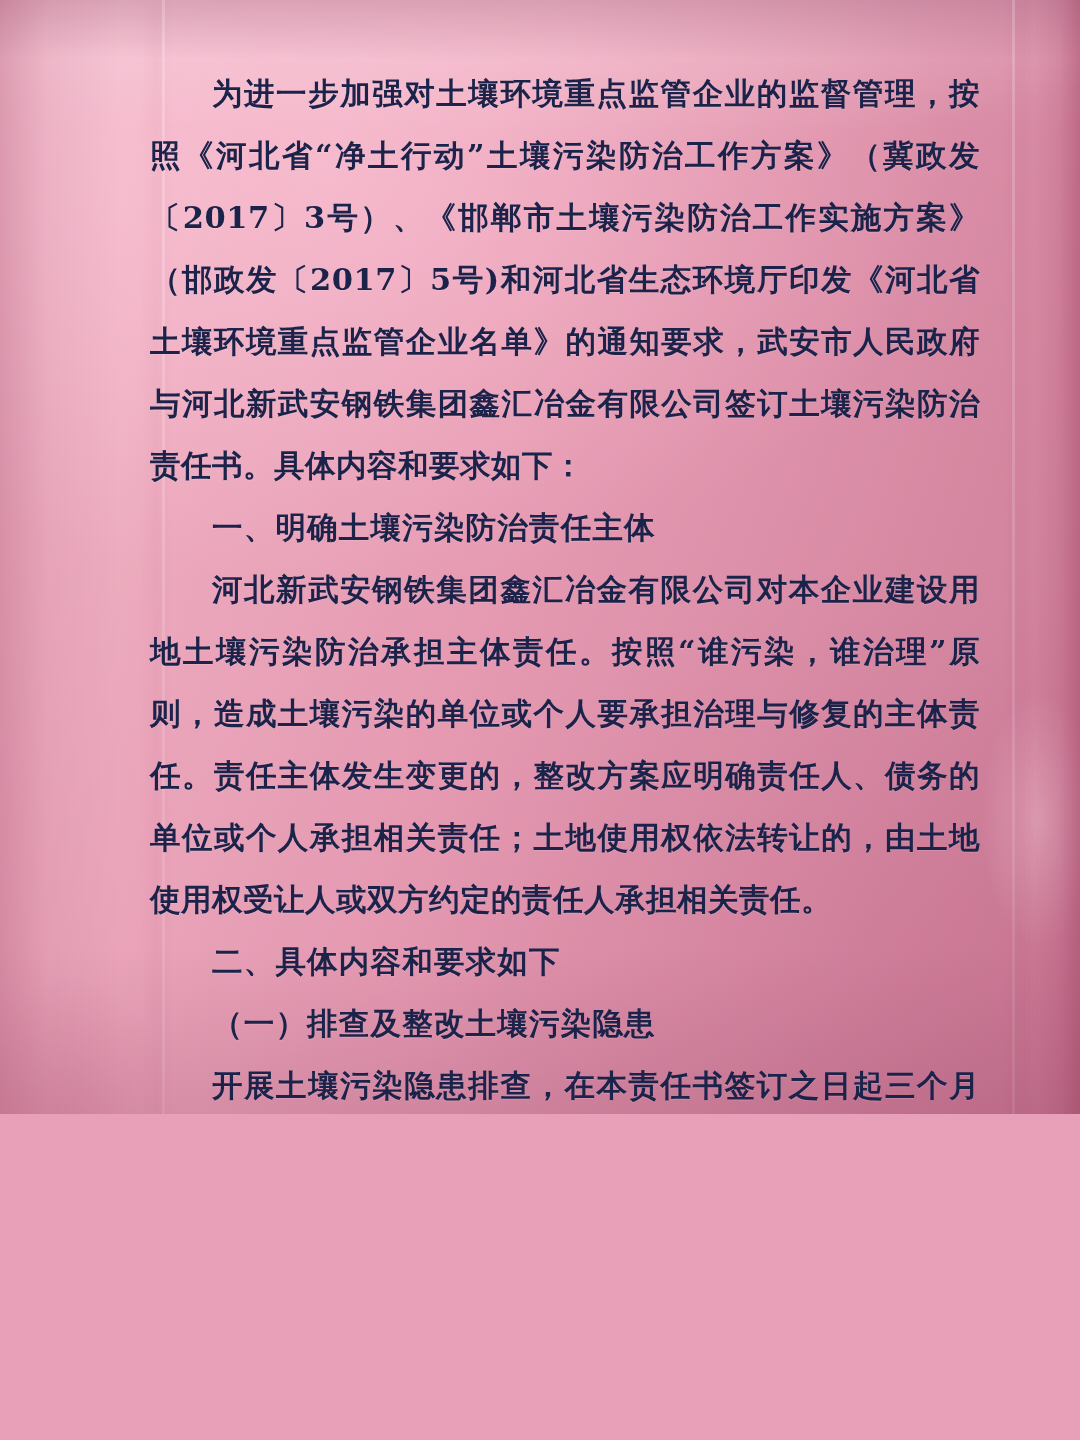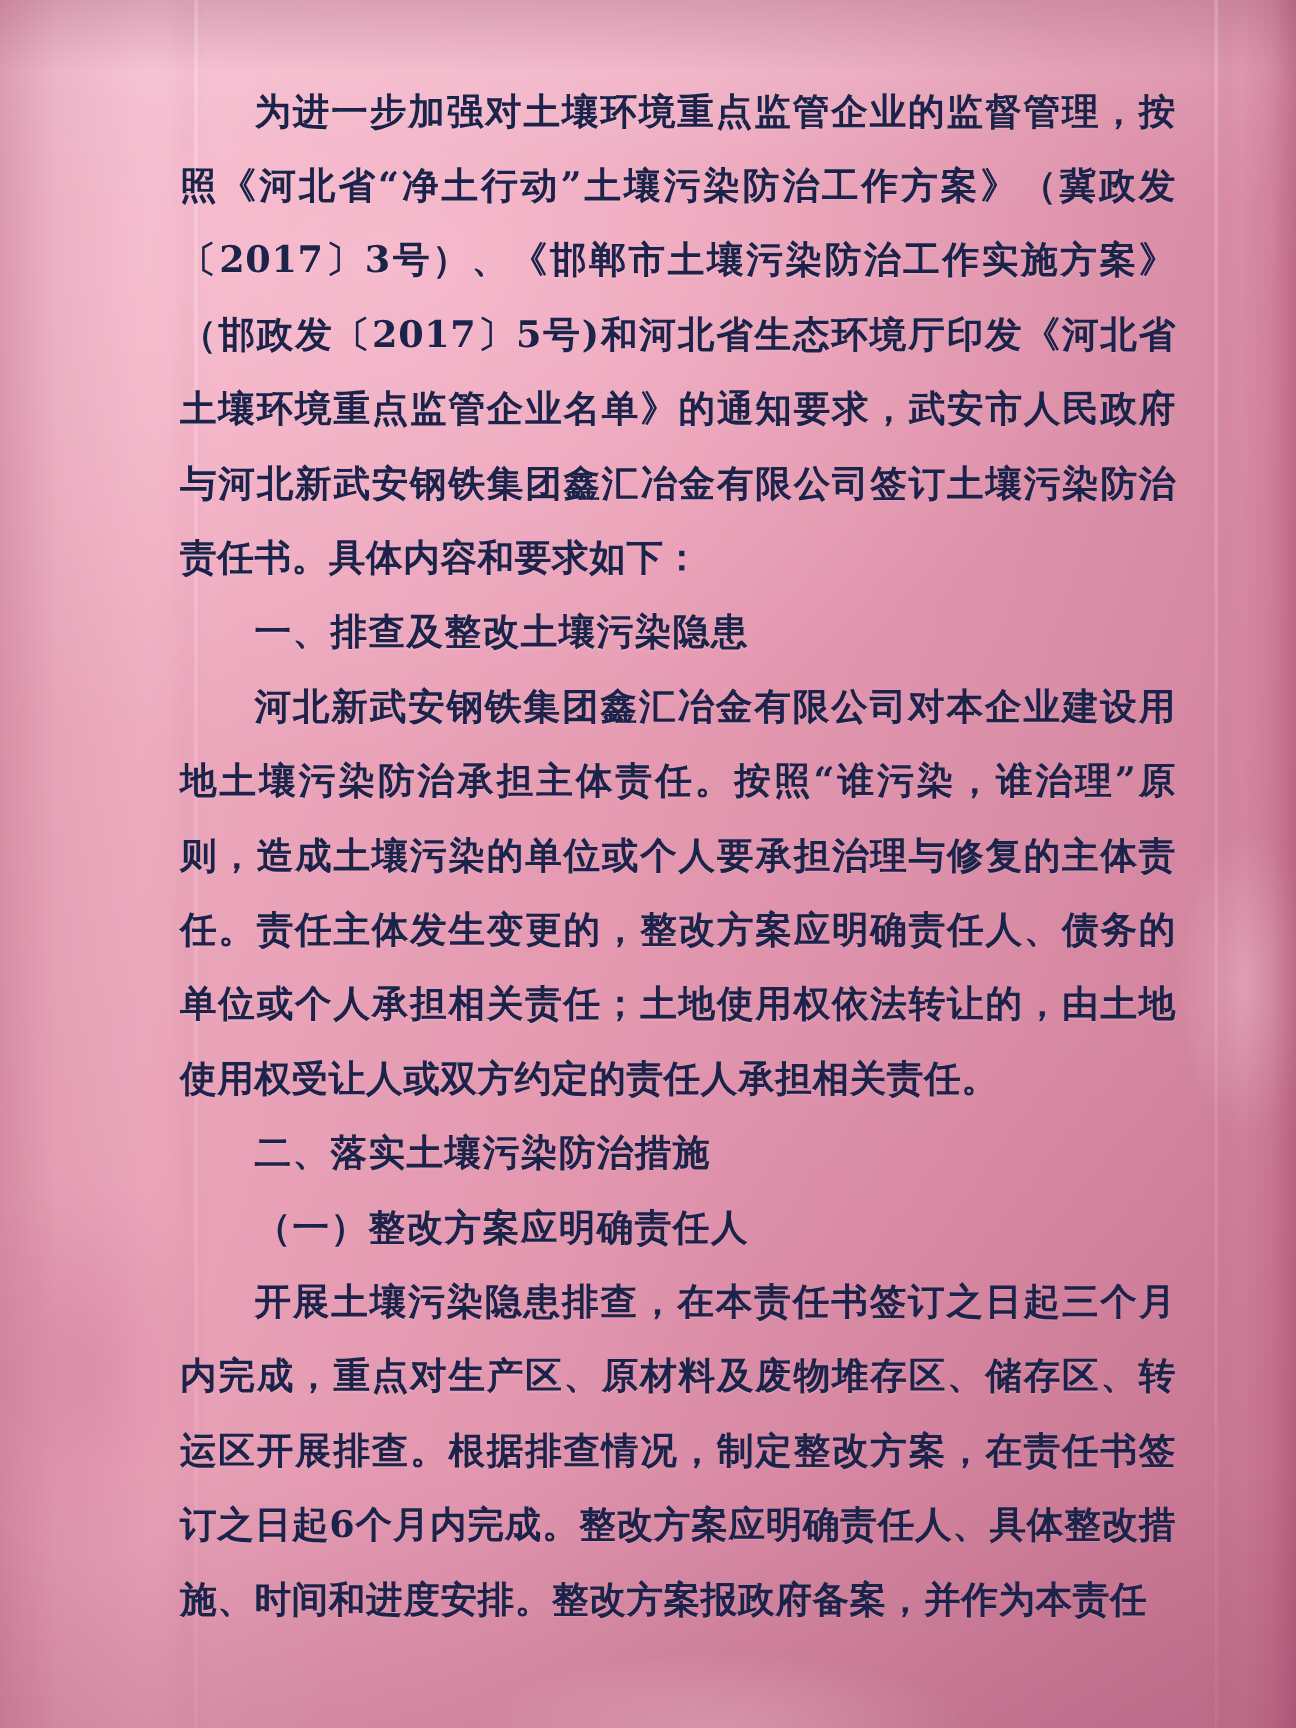--- a/index.html
+++ b/index.html
@@ -9,21 +9,21 @@
   body {
     width: 1080px;
     height: 1440px;
     overflow: hidden;
     font-family: "DejaVu Serif", "Liberation Serif", serif;
     background: #e7a0b8;
   }
   .page {
     position: relative;
     width: 1080px;
-    height: 1440px;
+    height: 1114px;
     overflow: hidden;
     background:
       radial-gradient(ellipse 900px 600px at 30% 15%, rgba(255,200,218,0.55), rgba(255,200,218,0) 70%),
       radial-gradient(ellipse 700px 500px at 85% 85%, rgba(205,120,150,0.35), rgba(205,120,150,0) 72%),
       linear-gradient(118deg, #f0aec2 0%, #eda6bb 18%, #e79db4 42%, #e295ae 62%, #dd8ea8 80%, #d5819d 100%);
     text-decoration: underline;
   }
   
   .sheen {
     position: absolute;
@@ -130,19 +130,19 @@
   <div class="blotch b2"></div>
   <div class="blotch b3"></div>
   <div class="edge-top"></div>
   <div class="edge-left"></div>
   <div class="edge-right"></div>
   <div class="crease c1"></div>
   <div class="crease c2"></div>
 
   <div class="content">
     <p class="para">为进一步加强对土壤环境重点监管企业的监督管理，按照《河北省“净土行动”土壤污染防治工作方案》（冀政发〔2017〕3号）、《邯郸市土壤污染防治工作实施方案》（邯政发〔2017〕5号)和河北省生态环境厅印发《河北省土壤环境重点监管企业名单》的通知要求，武安市人民政府与河北新武安钢铁集团鑫汇冶金有限公司签订土壤污染防治责任书。具体内容和要求如下：</p>
-    <h2 class="heading">一、排查及整改土壤污染隐患</h2>
+    <h2 class="heading">一、明确土壤污染防治责任主体</h2>
     <p class="para">河北新武安钢铁集团鑫汇冶金有限公司对本企业建设用地土壤污染防治承担主体责任。按照“谁污染，谁治理”原则，造成土壤污染的单位或个人要承担治理与修复的主体责任。责任主体发生变更的，整改方案应明确责任人、债务的单位或个人承担相关责任；土地使用权依法转让的，由土地使用权受让人或双方约定的责任人承担相关责任。</p>
-    <h2 class="heading">二、落实土壤污染防治措施</h2>
-    <h2 class="heading sub-heading">（一）整改方案应明确责任人</h2>
+    <h2 class="heading">二、具体内容和要求如下</h2>
+    <h2 class="heading sub-heading">（一）排查及整改土壤污染隐患</h2>
     <p class="para">开展土壤污染隐患排查，在本责任书签订之日起三个月内完成，重点对生产区、原材料及废物堆存区、储存区、转运区开展排查。根据排查情况，制定整改方案，在责任书签订之日起6个月内完成。整改方案应明确责任人、具体整改措施、时间和进度安排。整改方案报政府备案，并作为本责任</p>
   </div>
 </div>
 
 </body></html>

